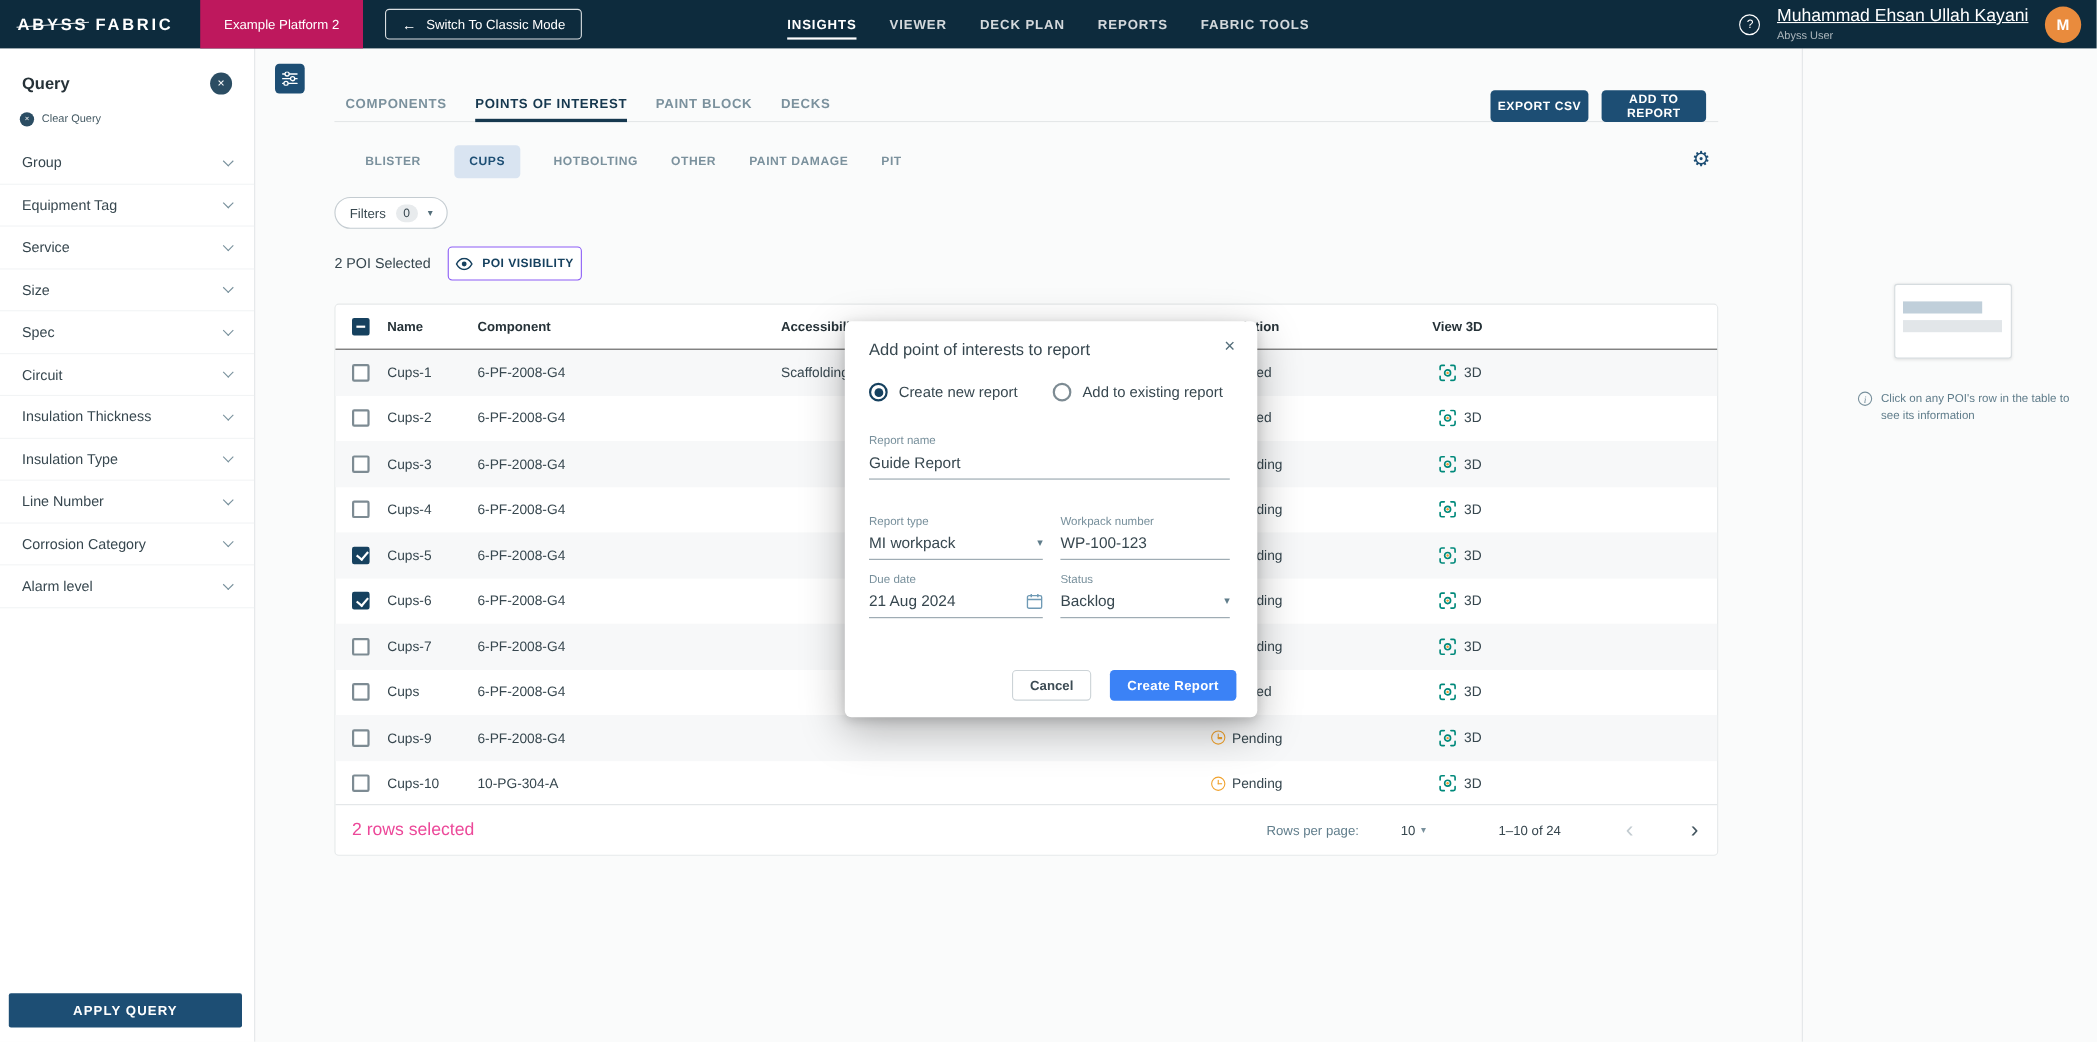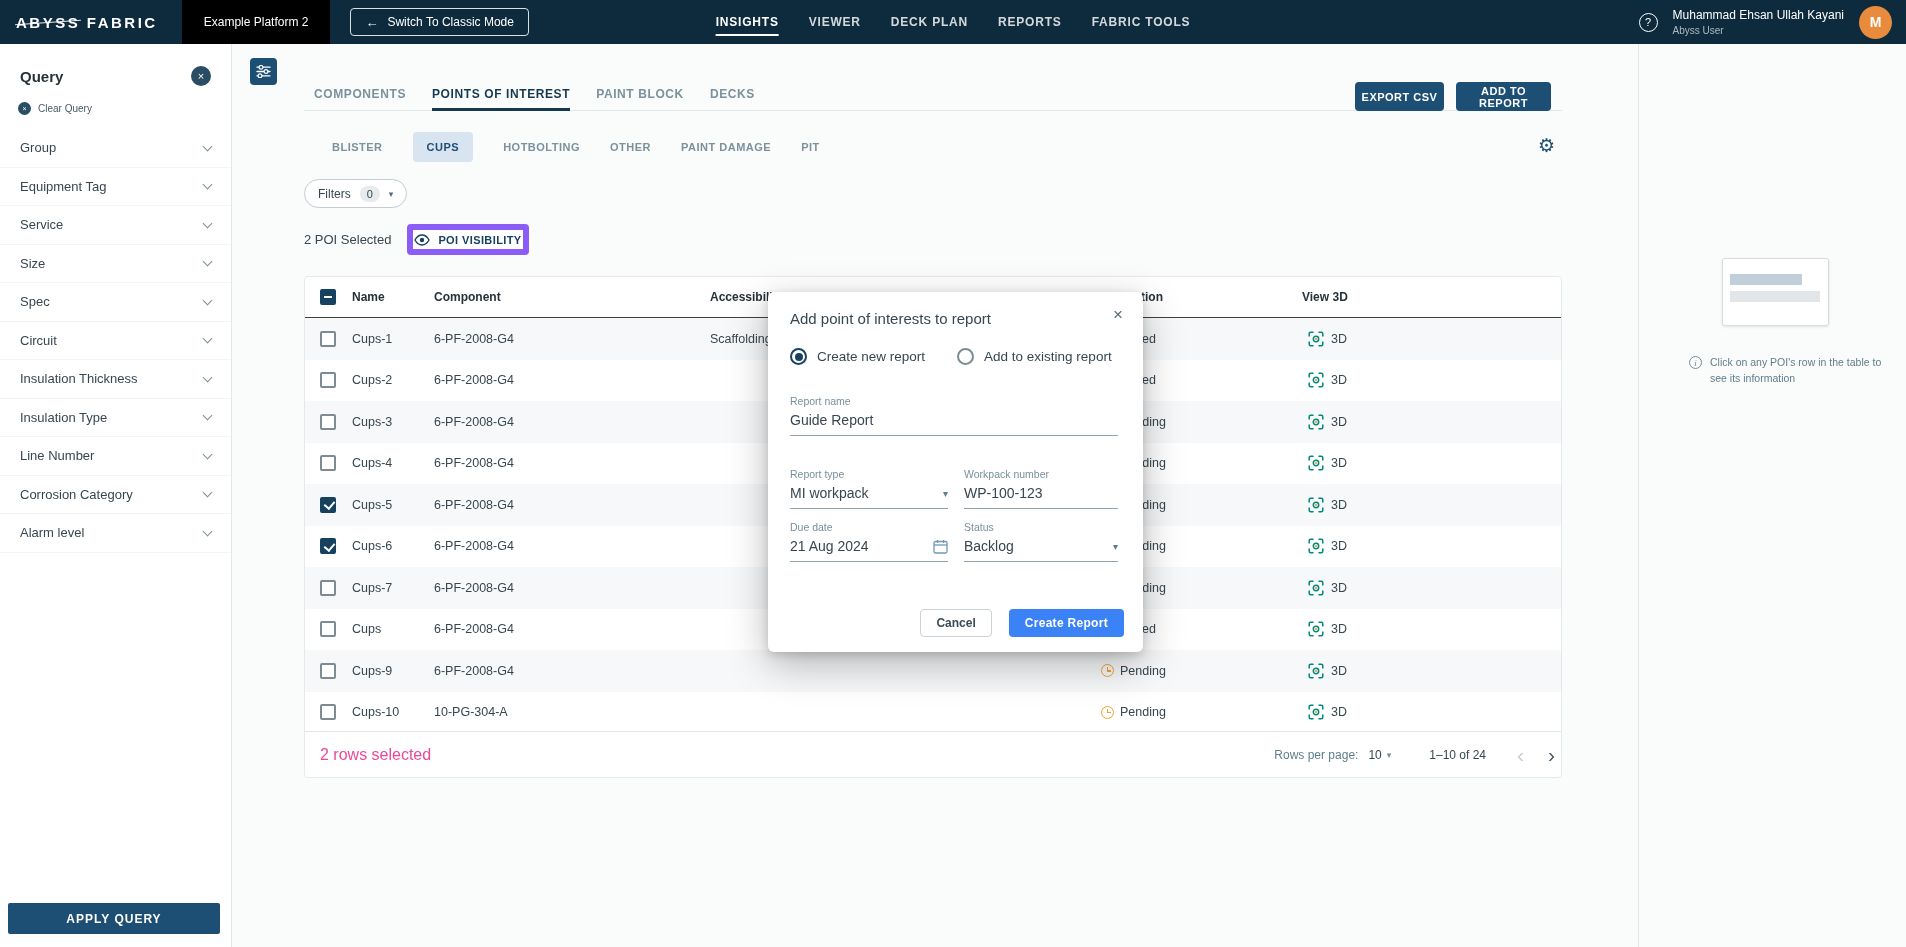--- a/index.html
+++ b/index.html
@@ -8,31 +8,31 @@
     position: relative; overflow: hidden;
     background: #fafbfb;
     font-family: "Liberation Sans", sans-serif;
     color: #37474f;
   }
   
   .navbar { position:absolute; top:0; left:0; right:0; height:44px; background:#0d2b3d; display:flex; align-items:center; z-index:30; }
   .brand { color:#fff; font-weight:bold; font-size:15px; letter-spacing:2.5px; margin-left:16px; white-space:nowrap; cursor:pointer; }
   .brand-a { position:relative; display:inline-block; }
   .brand-a::after { content:""; position:absolute; left:-1px; right:-1px; top:52%; height:1.3px; background:rgba(255,255,255,.9); transform:rotate(-4deg); }
-  .platform-tab { height:100%; background:#000000; color:#fff; font-size:12px; display:flex; align-items:center; padding:0 22px; margin-left:24px; min-width:140px; cursor:pointer; }
+  .platform-tab { height:100%; background:#be185d; color:#fff; font-size:12px; display:flex; align-items:center; padding:0 22px; margin-left:24px; min-width:140px; cursor:pointer; }
   .classic-btn { margin-left:20px; height:28px; background:transparent; border:1px solid rgba(255,255,255,.85); border-radius:4px; color:#fff; font-size:12px; display:flex; align-items:center; gap:9px; padding:0 14px; font-family:inherit; cursor:pointer; }
   .back-ic { font-size:13px; line-height:1; }
   .nav-center { position:absolute; left:50%; transform:translateX(-50%); top:0; bottom:0; display:flex; gap:30px; }
   .nav-item { display:flex; align-items:center; color:rgba(255,255,255,.82); font-size:12px; font-weight:600; letter-spacing:.8px; position:relative; cursor:pointer; white-space:nowrap; }
   .nav-item.active { color:#fff; }
   .nav-item.active::after { content:""; position:absolute; left:0; right:0; bottom:8px; height:2px; background:#fff; }
   .nav-right { margin-left:auto; display:flex; align-items:center; margin-right:14px; gap:15px; }
   .help-icon { width:19px; height:19px; border:1.5px solid #fff; border-radius:50%; color:#fff; font-size:11px; display:flex; align-items:center; justify-content:center; cursor:pointer; }
   .user-info { color:#fff; }
-  .user-name { font-size:12px; }
+  .user-name { font-size:16px;text-decoration:underline; }
   .user-role { font-size:10px; color:rgba(255,255,255,.65); margin-top:3px; }
   .avatar { width:33px; height:33px; border-radius:50%; background:#e98b3d; color:#fff; font-size:14px; font-weight:bold; display:flex; align-items:center; justify-content:center; cursor:pointer; }
 
   
   .sidebar { position:absolute; top:44px; left:0; width:232px; bottom:0; background:#fff; border-right:1px solid #e4e7e9; z-index:5; }
   .sidebar-head { display:flex; align-items:center; justify-content:space-between; padding:22px 20px 0 20px; }
   .sidebar-title { font-size:15px; font-weight:600; color:#263238; }
   .close-circle { width:20px; height:20px; border-radius:50%; background:#2b4d63; color:#fff; font-size:11px; display:flex; align-items:center; justify-content:center; cursor:pointer; line-height:1; }
   .clear-row { display:flex; align-items:center; gap:7px; padding:0 18px; margin-top:16px; cursor:pointer; }
   .clear-circle { width:13px; height:13px; border-radius:50%; background:#2b4d63; color:#fff; font-size:7px; display:flex; align-items:center; justify-content:center; line-height:1; }
@@ -55,21 +55,21 @@
   .addreport-btn { position:absolute; left:1224px; top:38px; width:95px; height:29px; }
   .subtabs-row { position:absolute; left:100px; top:86px; height:34px; display:flex; align-items:center; gap:30px; }
   .subtab { font-size:11px; font-weight:600; letter-spacing:.5px; color:#7b919d; cursor:pointer; white-space:nowrap; }
   .subtab.active { background:#d9e4f1; color:#1d4e74; padding:9px 14px; border-radius:4px; }
   .gear { position:absolute; left:1306px; top:92px; font-size:19px; color:#1d4e74; cursor:pointer; font-family:"DejaVu Sans", sans-serif; line-height:1; }
   .filters-btn { position:absolute; left:72px; top:135px; height:29px; border:1px solid #c4ccd1; border-radius:15px; background:#fff; display:flex; align-items:center; gap:9px; padding:0 13px; cursor:pointer; }
   .filters-label { font-size:12px; color:#37474f; }
   .filters-count { background:#e8ebed; border-radius:9px; font-size:11px; color:#37474f; padding:2px 7px; }
   .filters-caret { font-size:9px; color:#546e7a; font-family:"DejaVu Sans", sans-serif; }
   .selection-text { position:absolute; left:72px; top:188px; font-size:13px; color:#37474f; }
-  .poi-vis-btn { position:absolute; left:175px; top:180px; width:122px; height:31px; background:#fff; border:6px solid #8b5cf6; border-radius:4px; display:flex; align-items:center; justify-content:center; gap:8px; font-size:11px; font-weight:bold; letter-spacing:.4px; color:#16415f; cursor:pointer; font-family:inherit; }
+  .poi-vis-btn { position:absolute; left:175px; top:180px; width:122px; height:31px; background:#fff; border:1px solid #8b5cf6; border-radius:4px; display:flex; align-items:center; justify-content:center; gap:8px; font-size:11px; font-weight:bold; letter-spacing:.4px; color:#16415f; cursor:pointer; font-family:inherit; }
 
   
   .table-card { position:absolute; left:72px; top:232px; width:1258px; height:502px; background:#fff; border:1px solid #e6e9ea; border-radius:4px; }
   .thead { position:relative; height:41px; border-bottom:1px solid #404040; }
   .th { position:absolute; top:50%; transform:translateY(-50%); font-size:12px; font-weight:bold; color:#263238; white-space:nowrap; }
   .th-name { left:47px; } .th-comp { left:129px; } .th-acc { left:405px; } .th-status { left:796px; } .th-3d { left:997px; }
   .cb { position:absolute; left:15px; top:50%; transform:translateY(-50%); width:16px; height:16px; border:2px solid #7d8b93; border-radius:2px; background:#fff; cursor:pointer; }
   .cb.checked, .cb.indeterminate { background:#16415f; border-color:#16415f; }
   .cb.checked::after { content:""; position:absolute; left:3.5px; top:0.5px; width:5px; height:8px; border-right:2px solid #fff; border-bottom:2px solid #fff; transform:rotate(40deg); }
   .cb.indeterminate::after { content:""; position:absolute; left:2px; top:5px; width:8px; height:2px; background:#fff; }
@@ -78,21 +78,21 @@
   .cell { position:absolute; top:50%; transform:translateY(-50%); font-size:12.5px; color:#37474f; white-space:nowrap; }
   .c-name { left:47px; } .c-comp { left:129px; } .c-acc { left:405px; }
   .c-status { left:796px; display:flex; align-items:center; gap:6px; }
   .c-3d { left:1003px; display:flex; align-items:center; gap:7px; }
   .clock-icon { width:13px; height:13px; border:1.5px solid #f0a22e; border-radius:50%; position:relative; flex:none; }
   .clock-icon::before { content:""; position:absolute; left:4.6px; top:1.8px; width:1.5px; height:4.2px; background:#f0a22e; }
   .clock-icon::after  { content:""; position:absolute; left:4.6px; top:4.8px; width:4px; height:1.5px; background:#f0a22e; }
   .check-icon { color:#2e9e4f; font-size:12px; font-weight:bold; font-family:"DejaVu Sans", sans-serif; }
   .tfoot { position:absolute; left:0; right:0; bottom:0; height:46px; border-top:1px solid #e2e5e7; }
   .foot-selected { position:absolute; left:15px; top:50%; transform:translateY(-50%); font-size:16px; color:#ec4899; }
-  .foot-right { position:absolute; right:1px; top:0; bottom:0; display:flex; align-items:center; }
+  .foot-right { position:absolute; right:12px; top:0; bottom:0; display:flex; align-items:center;gap:28px; }
   .rpp-label { font-size:12px; color:#607d8b; }
   .rpp-value { font-size:12px; color:#37474f; display:flex; align-items:center; gap:5px; margin-left:10px; cursor:pointer; }
   .rpp-caret { font-size:9px; color:#78909c; font-family:"DejaVu Sans", sans-serif; }
   .range { font-size:12px; color:#37474f; margin-left:38px; }
   .page-btn { font-size:21px; color:#43555f; cursor:pointer; line-height:1; padding:0 5px; margin-left:26px; }
   .page-btn.disabled { color:#c3ccd1; }
   .page-btn.next { margin-left:14px; }
 
   
   .modal { position:absolute; left:768px; top:292px; width:375px; height:360px; background:#fff; border-radius:6px;

